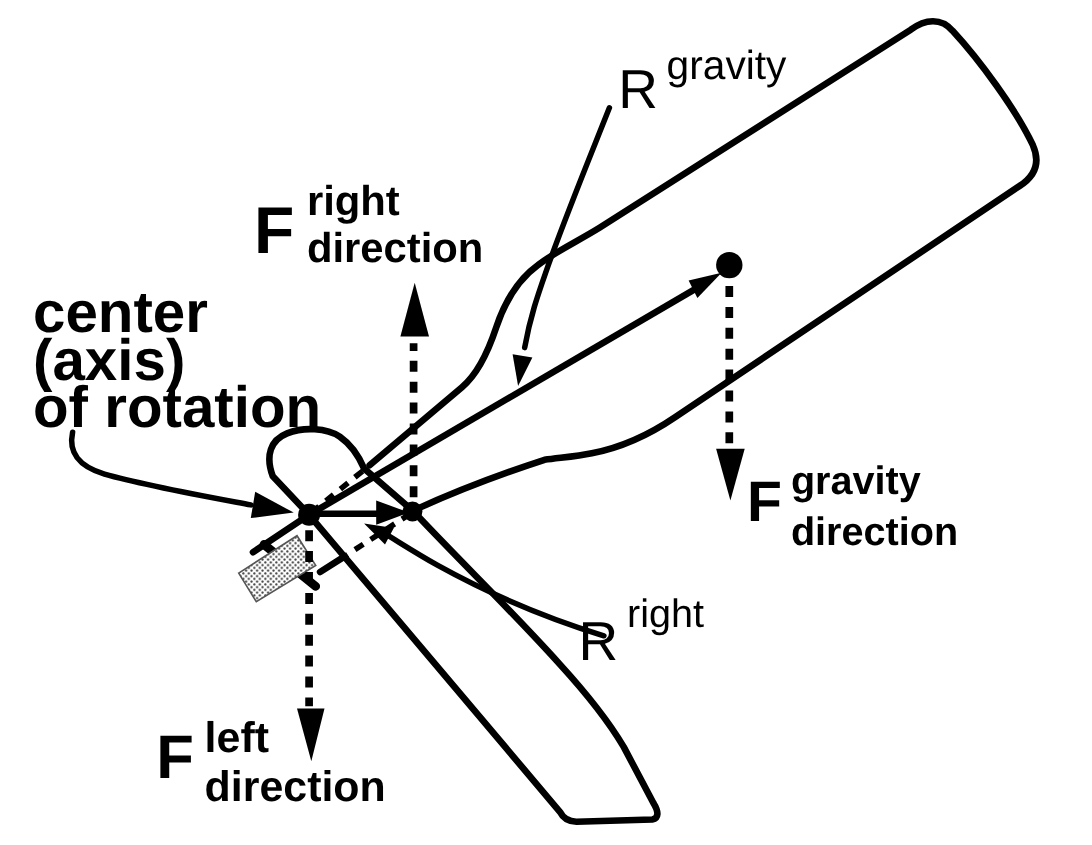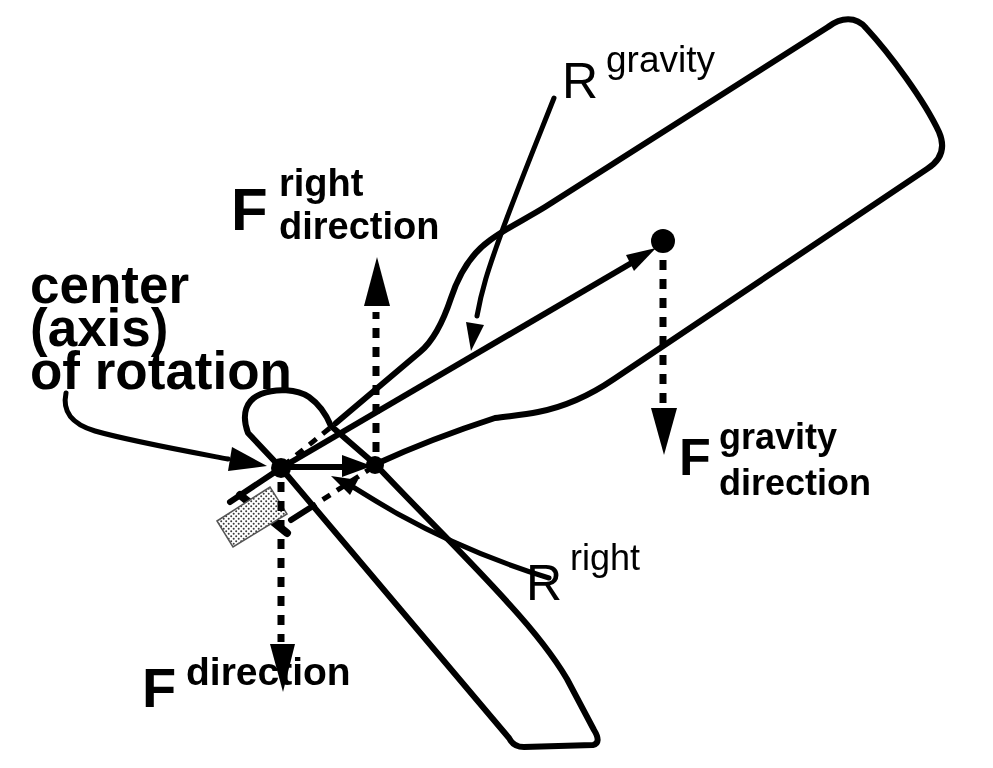--- a/index.html
+++ b/index.html
@@ -158,16 +158,17 @@
   <div class="lbl stack" id="lbl-fgravity-stack">
     <span>gravity</span>
     <span>direction</span>
   </div>
 
   <div class="lbl big-reg" id="lbl-rright-main">R</div>
   <div class="lbl" id="lbl-rright-sup">right</div>
 
   <div class="lbl big-bold" id="lbl-fleft-main">F</div>
   <div class="lbl stack" id="lbl-fleft-stack">
+    <span>left</span>
     <span>direction</span>
   </div>
 
 </div>
 
 </body></html>

